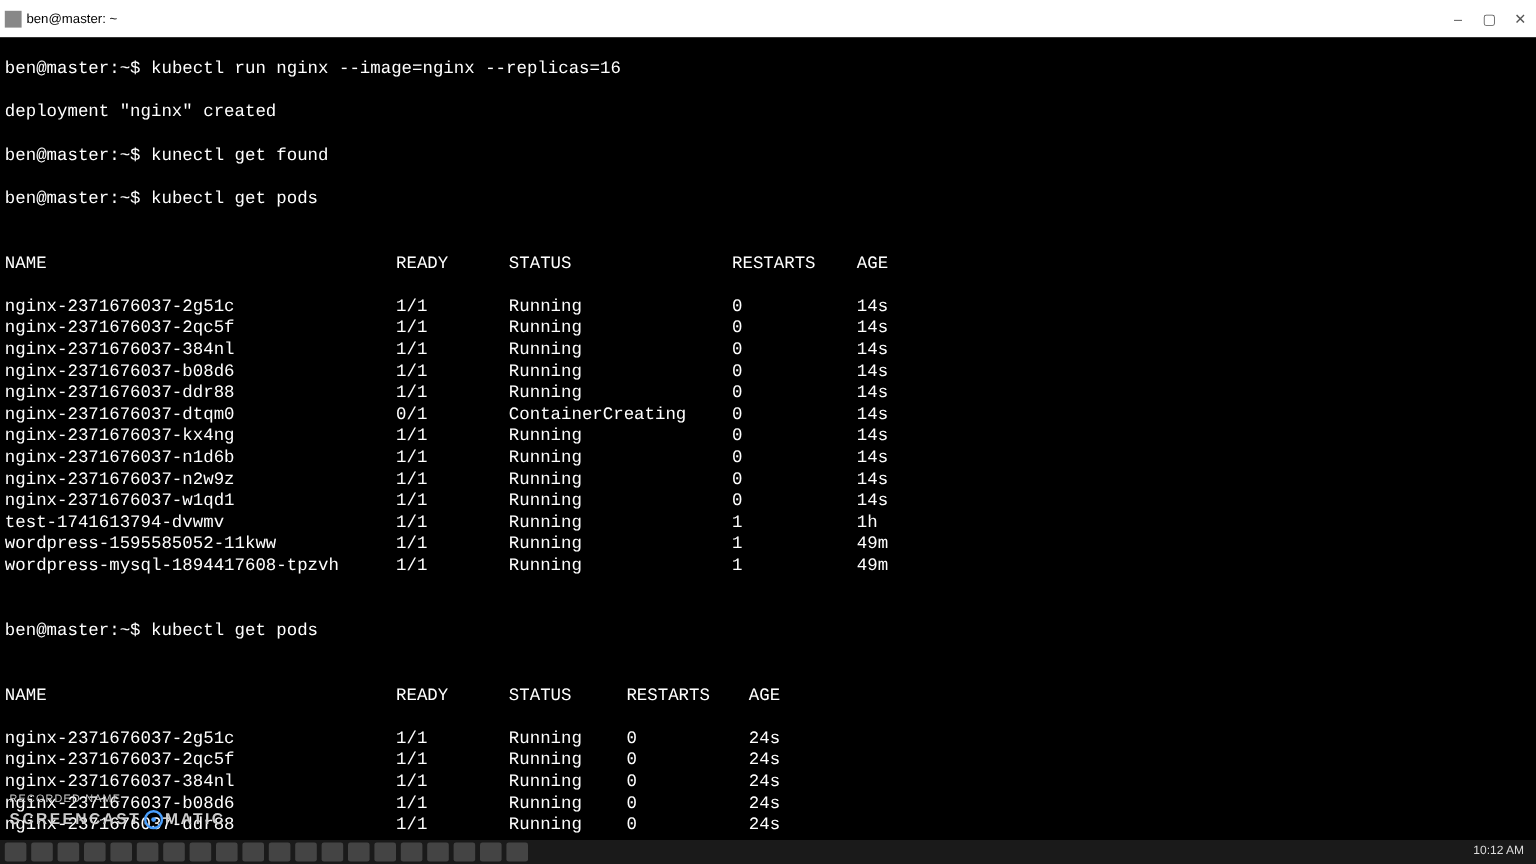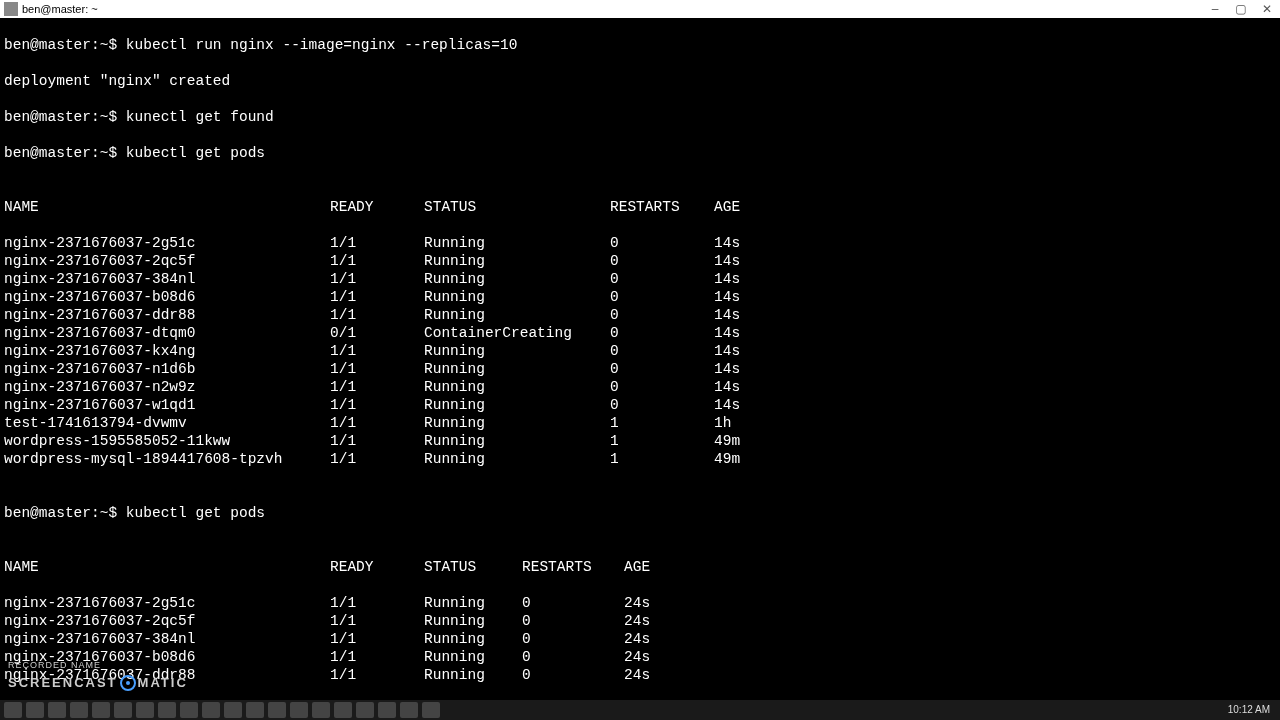--- a/index.html
+++ b/index.html
@@ -4,21 +4,21 @@
 <style>
 * { margin: 0; padding: 0; box-sizing: border-box; }
 body {
   width: 1280px; height: 720px;
   background: #000; color: #fff;
   font-family: "Consolas", "Courier New", monospace;
   font-size: 14.5px; line-height: 18px;
   overflow: hidden; position: relative;
 }
 .titlebar {
-  height: 18px; background: #fff; color: #000;
+  height: 31px; background: #fff; color: #000;
   display: flex; align-items: center; font-family: "Segoe UI", Tahoma, sans-serif;
   font-size: 11px; padding-left: 4px;
 }
 .titlebar .icon { width: 14px; height: 14px; background: #888; margin-right: 4px; }
 .titlebar .spacer { flex: 1; }
 .titlebar .wbtn { width: 26px; text-align: center; font-size: 12px; color: #555; }
 .term { padding: 0 4px; white-space: pre; }
 .row { display: flex; font-family: Liberation Mono, monospace; }
 .c-name { width: 326px; }
 .c-ready { width: 94px; }
@@ -50,21 +50,21 @@
 <div class="titlebar">
   <span class="icon"></span>
   <span>ben@master: ~</span>
   <span class="spacer"></span>
   <span class="wbtn">–</span>
   <span class="wbtn">▢</span>
   <span class="wbtn">✕</span>
 </div>
 
 <div class="term">
-<div class="row"><span>ben@master:~$ </span><span>kubectl run nginx --image=nginx --replicas=10</span></div>
+<div class="row"><span>ben@master:~$ </span><span>kubectl run nginx --image=nginx --replicas=16</span></div>
 <div class="row"><span>deployment "nginx" created</span></div>
 <div class="row"><span>ben@master:~$ </span><span>kunectl get found</span></div>
 <div class="row"><span>ben@master:~$ </span><span>kubectl get pods</span></div>
 
 <div class="row">
   <span class="c-name">NAME</span>
   <span class="c-ready">READY</span>
   <span class="c-status">STATUS</span>
   <span class="c-restarts">RESTARTS</span>
   <span class="c-age">AGE</span>

